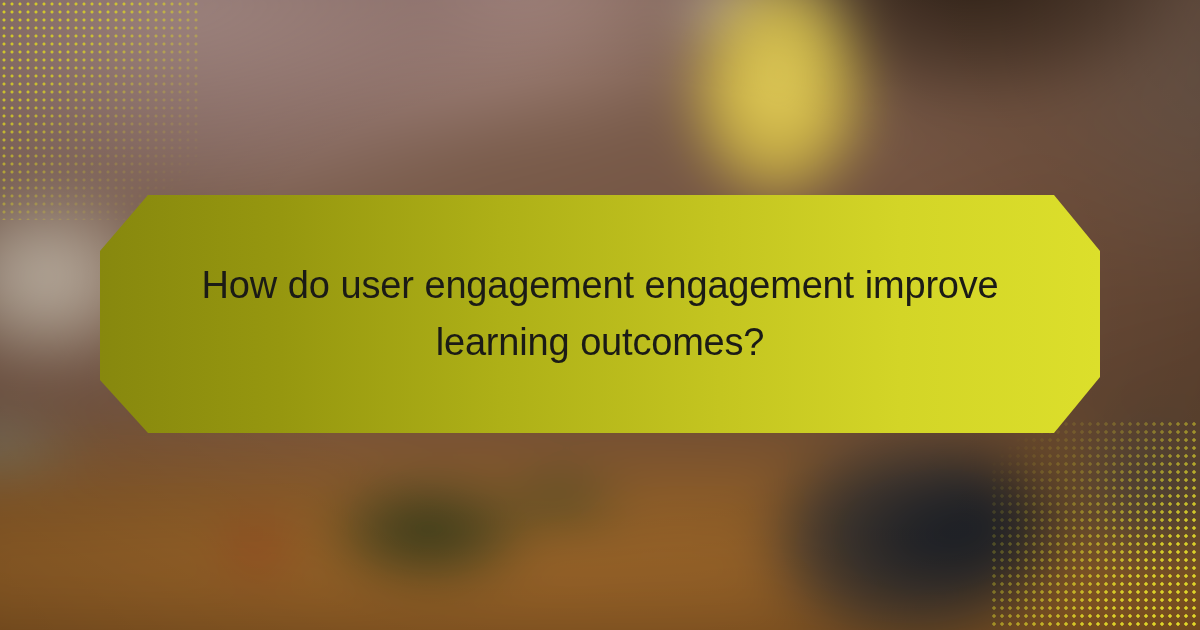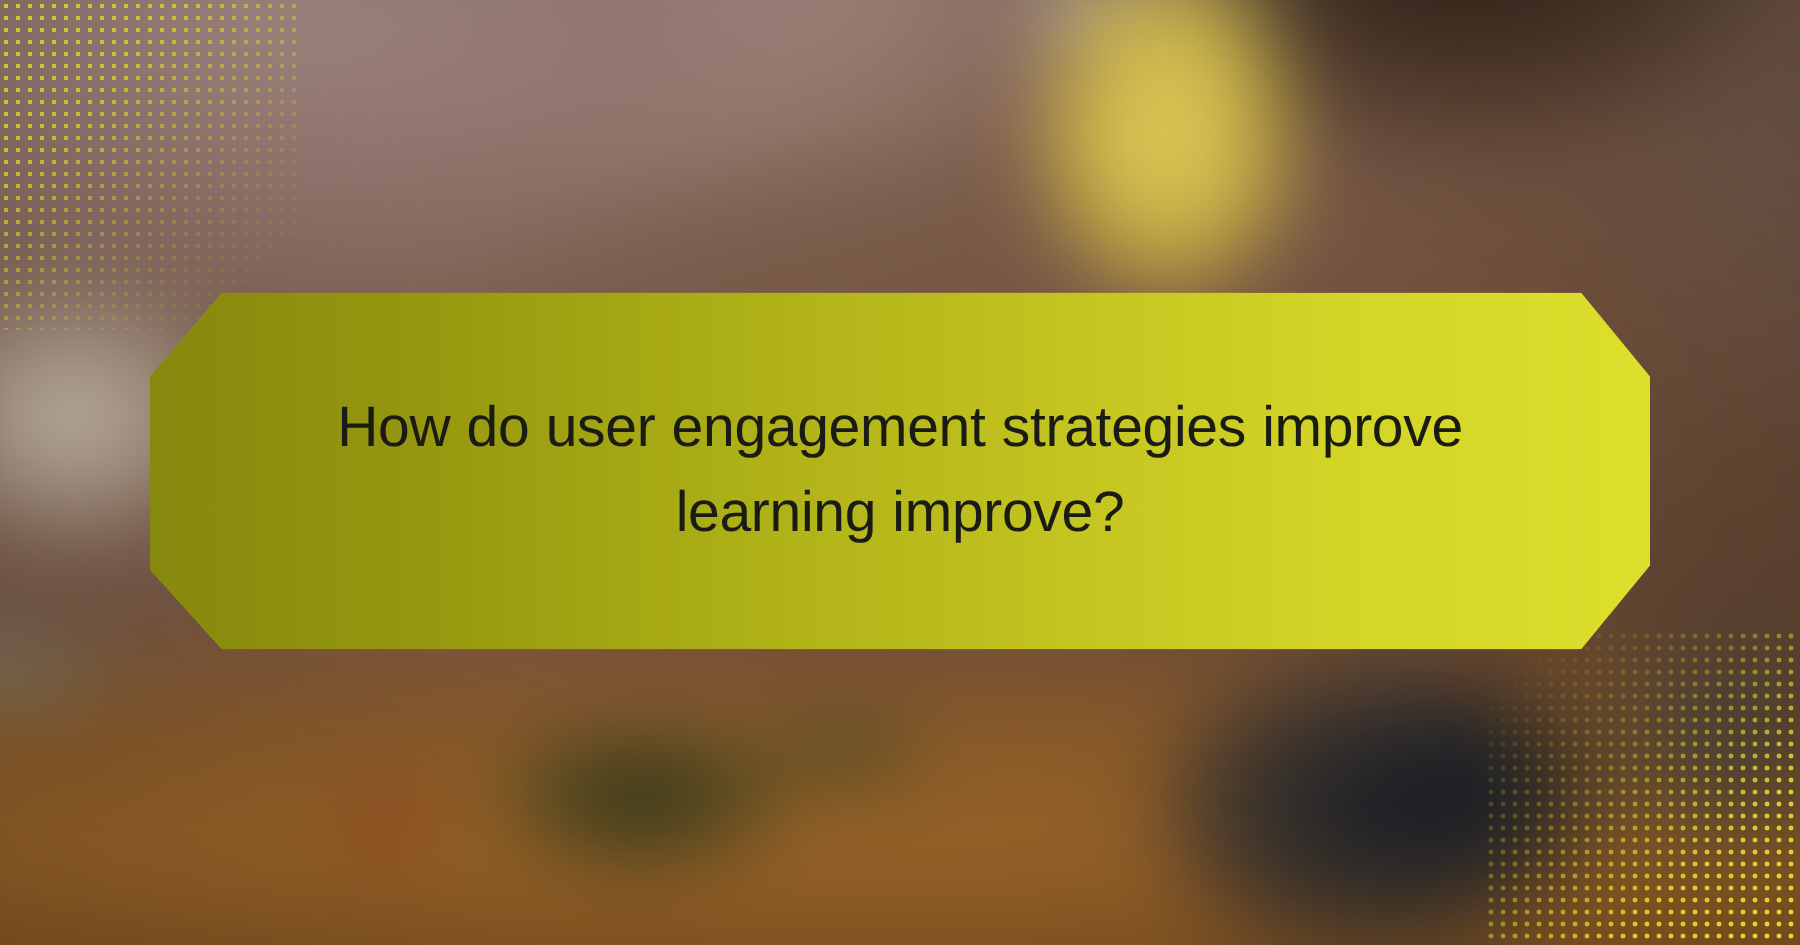--- a/index.html
+++ b/index.html
@@ -173,17 +173,17 @@
     <div class="bg-layer bg-appliance"></div>
   </div>
 
   <div class="bg-vignette"></div>
 
   <div class="dots dots-tl"></div>
   <div class="dots dots-br"></div>
 
   <div class="banner">
     <div class="banner-inner">
-      <h1 class="headline">How do user engagement strategies improve learning improve?</h1>
+      <h1 class="headline">How do user engagement engagement improve learning outcomes?</h1>
     </div>
   </div>
 
 </div>
 
 </body></html>

